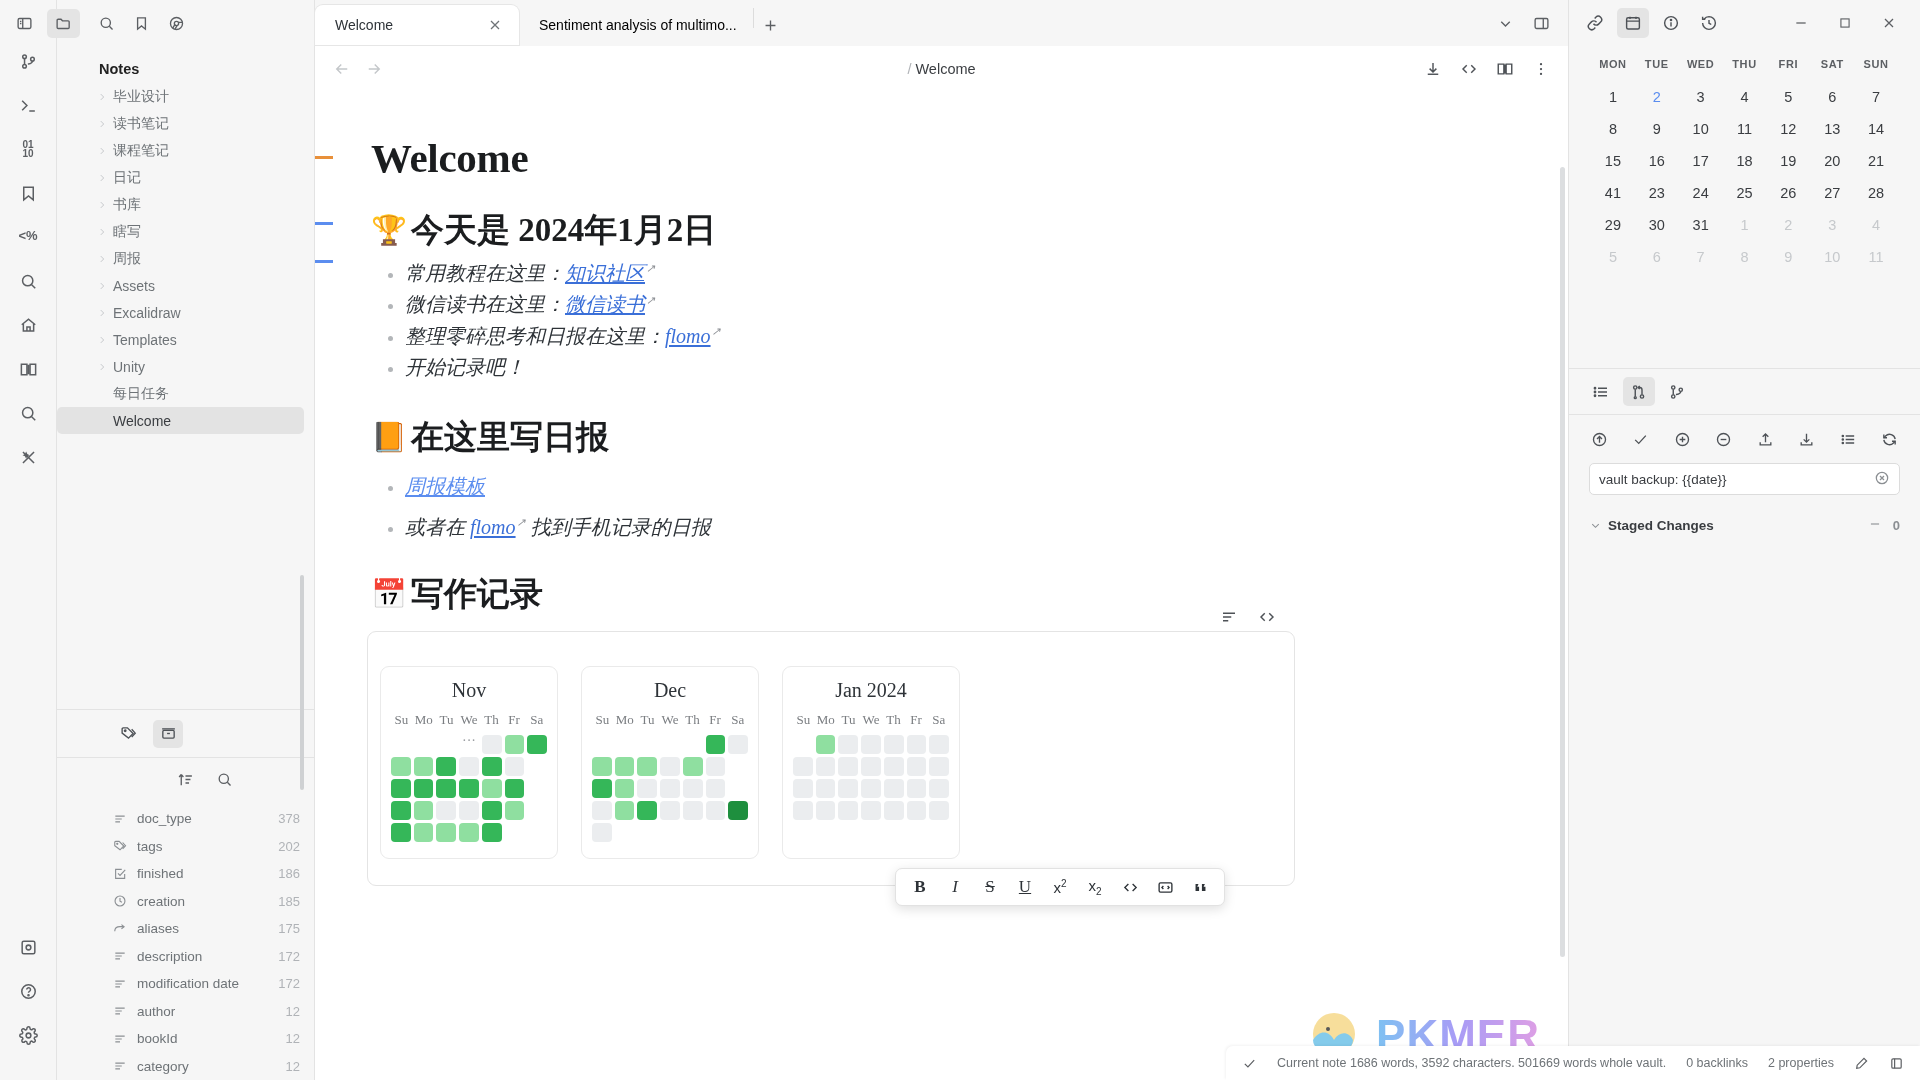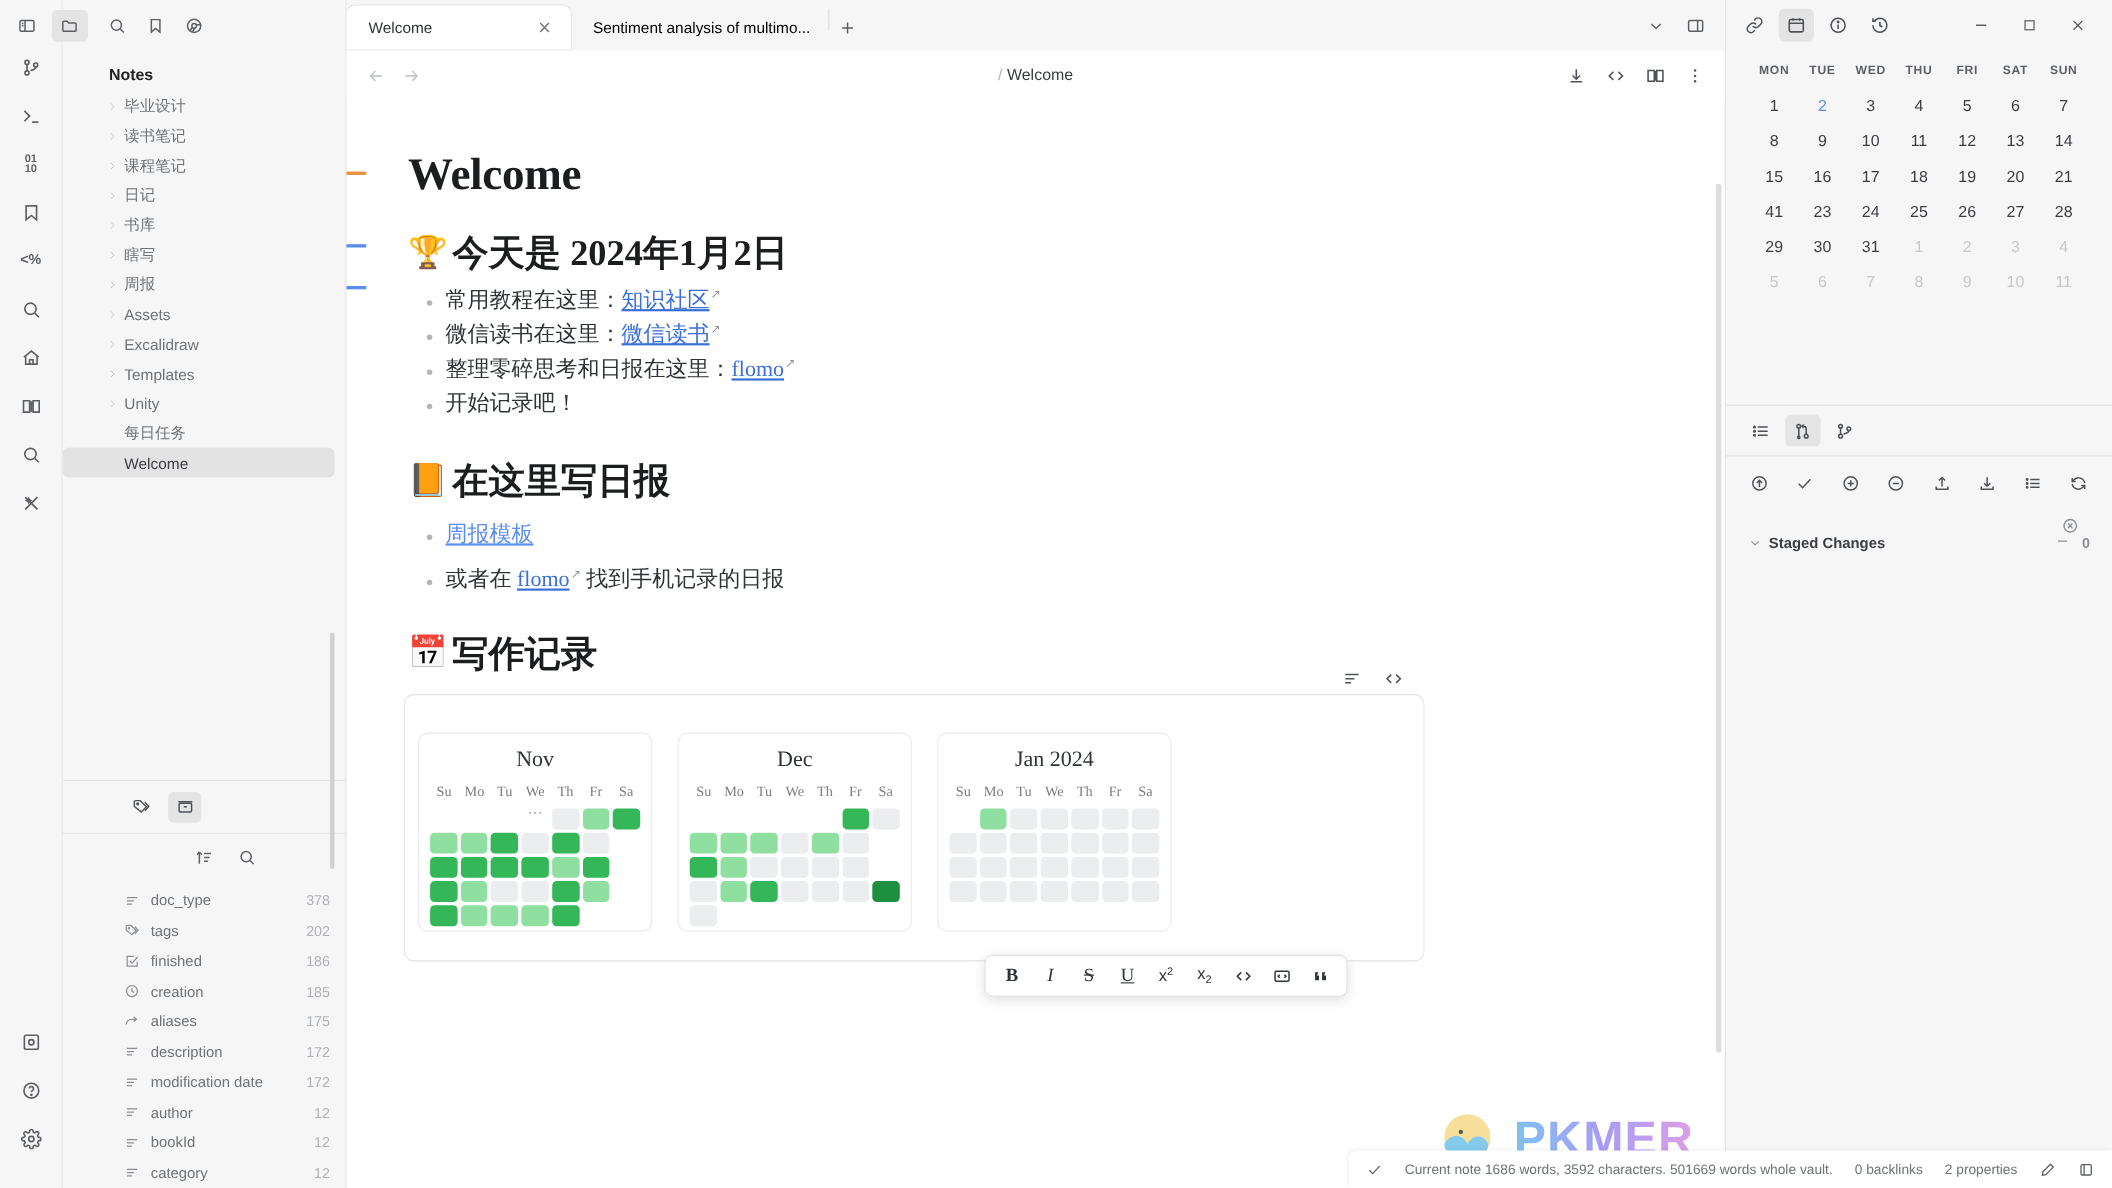--- a/index.html
+++ b/index.html
@@ -152,21 +152,21 @@
   }
   h2.note-h2 {
     font-family:"Liberation Serif", serif;
     font-size:33px; font-weight:700; color:#1b1d1f; margin:22px 0 6px 0;
     display:flex; align-items:center; gap:4px;
   }
   .emoji { font-size:29px; line-height:1; }
   ul.note-list { list-style:none; margin:4px 0 0 0; }
   ul.note-list li {
     font-size:20px; color:#2e3338; line-height:1.47;
-    position:relative; padding-left:34px; margin:2px 0;
+    position:relative; padding-left:34px; margin:2px 0;font-style:italic;
   }
   ul.note-list li::before {
     content:""; position:absolute; left:17px; top:14px;
     width:5px; height:5px; border-radius:50%; background:#b3b6b9;
   }
   a.ext {
     color:#3a6fd8; text-decoration:underline; text-underline-offset:2px;
   }
   a.int { color:#5b8def; text-decoration:underline; text-underline-offset:2px; }
   .extmark { font-size:11px; color:#8e9196; vertical-align:super; margin-left:1px; }
@@ -176,22 +176,22 @@
   .embed {
     margin-top:14px; margin-left:-4px; border:1px solid #e4e4e4; border-radius:9px;
     width:928px; position:relative; background:#fff; padding:22px 0 0 0;
   }
   .embed-tools {
     position:absolute; right:18px; top:-24px; display:flex; gap:20px; color:#4e5257;
   }
   .embed-tools .ei { cursor:pointer; display:flex; }
   .months { display:flex; gap:23px; padding:12px 18px 26px 12px; }
   .month {
-    border:1px solid #eaeaea; border-radius:9px; width:213px;
-    padding:12px 10px 4px 10px;
+    border:1px solid #eaeaea; border-radius:9px; width:178px;
+    padding:12px 10px 16px 10px;
   }
   .month-name {
     font-family:"Liberation Serif", serif;
     text-align:center; font-size:20px; color:#2e3338; margin-bottom:10px;
   }
   .dow {
     display:grid; grid-template-columns:repeat(7,1fr); gap:2px;
     font-family:"Liberation Serif", serif;
     font-size:13px; color:#7a7d81; text-align:center; margin-bottom:7px;
   }
@@ -1205,20 +1205,21 @@
         <svg viewBox="0 0 24 24" fill="none" stroke="currentColor">
             <path d="M20 11.5a8 8 0 00-13.6-4.4L4 9.5"></path>
             <path d="M4 5v4.5h4.5"></path>
             <path d="M4 12.5a8 8 0 0013.6 4.4L20 14.5"></path>
             <path d="M20 19v-4.5h-4.5"></path>
           </svg>
       </span>
     </div>
 
     <div class="commit-wrap">
+      <input class="commit-input" value="vault backup: {{date}}" style="">
       <span class="commit-clear">
         <svg viewBox="0 0 24 24" fill="none" stroke="currentColor" width="16" height="16">
             <circle cx="12" cy="12" r="8.5"></circle>
             <path d="M9 9l6 6M15 9l-6 6"></path>
           </svg>
       </span>
     </div>
 
     <div class="git-section" style="margin-top:14px;font-weight:bold;">
       <span class="gchev">

